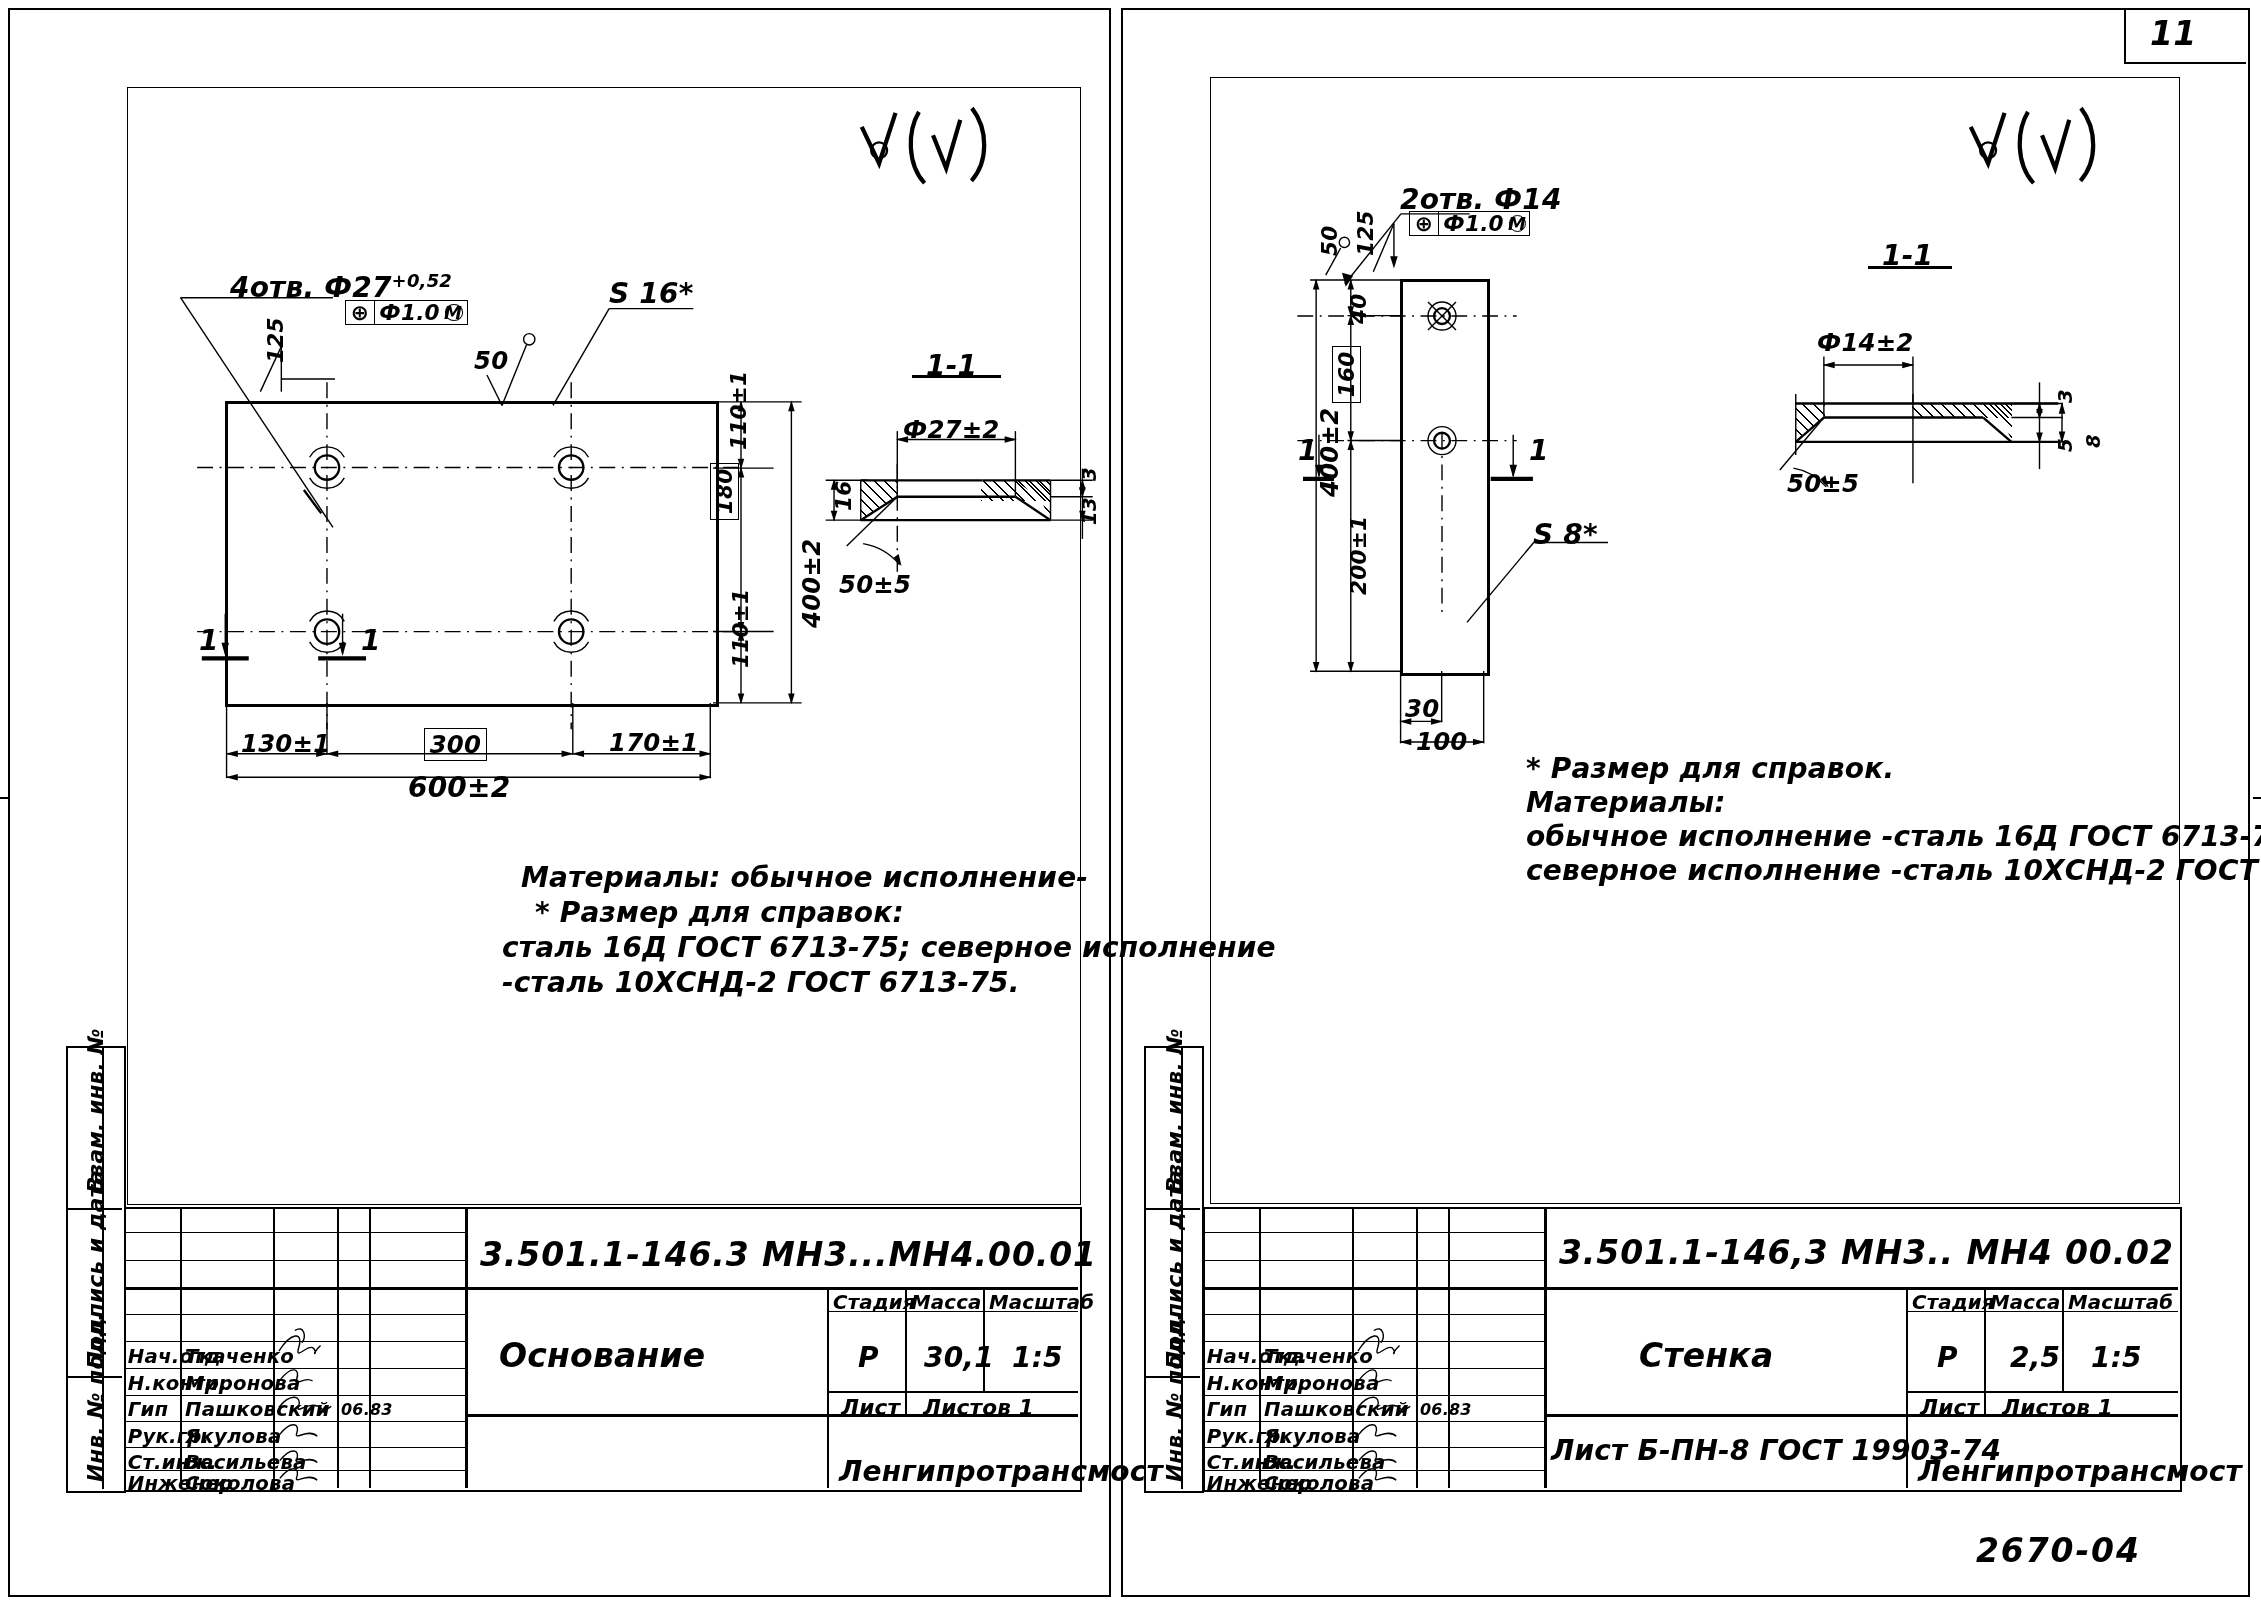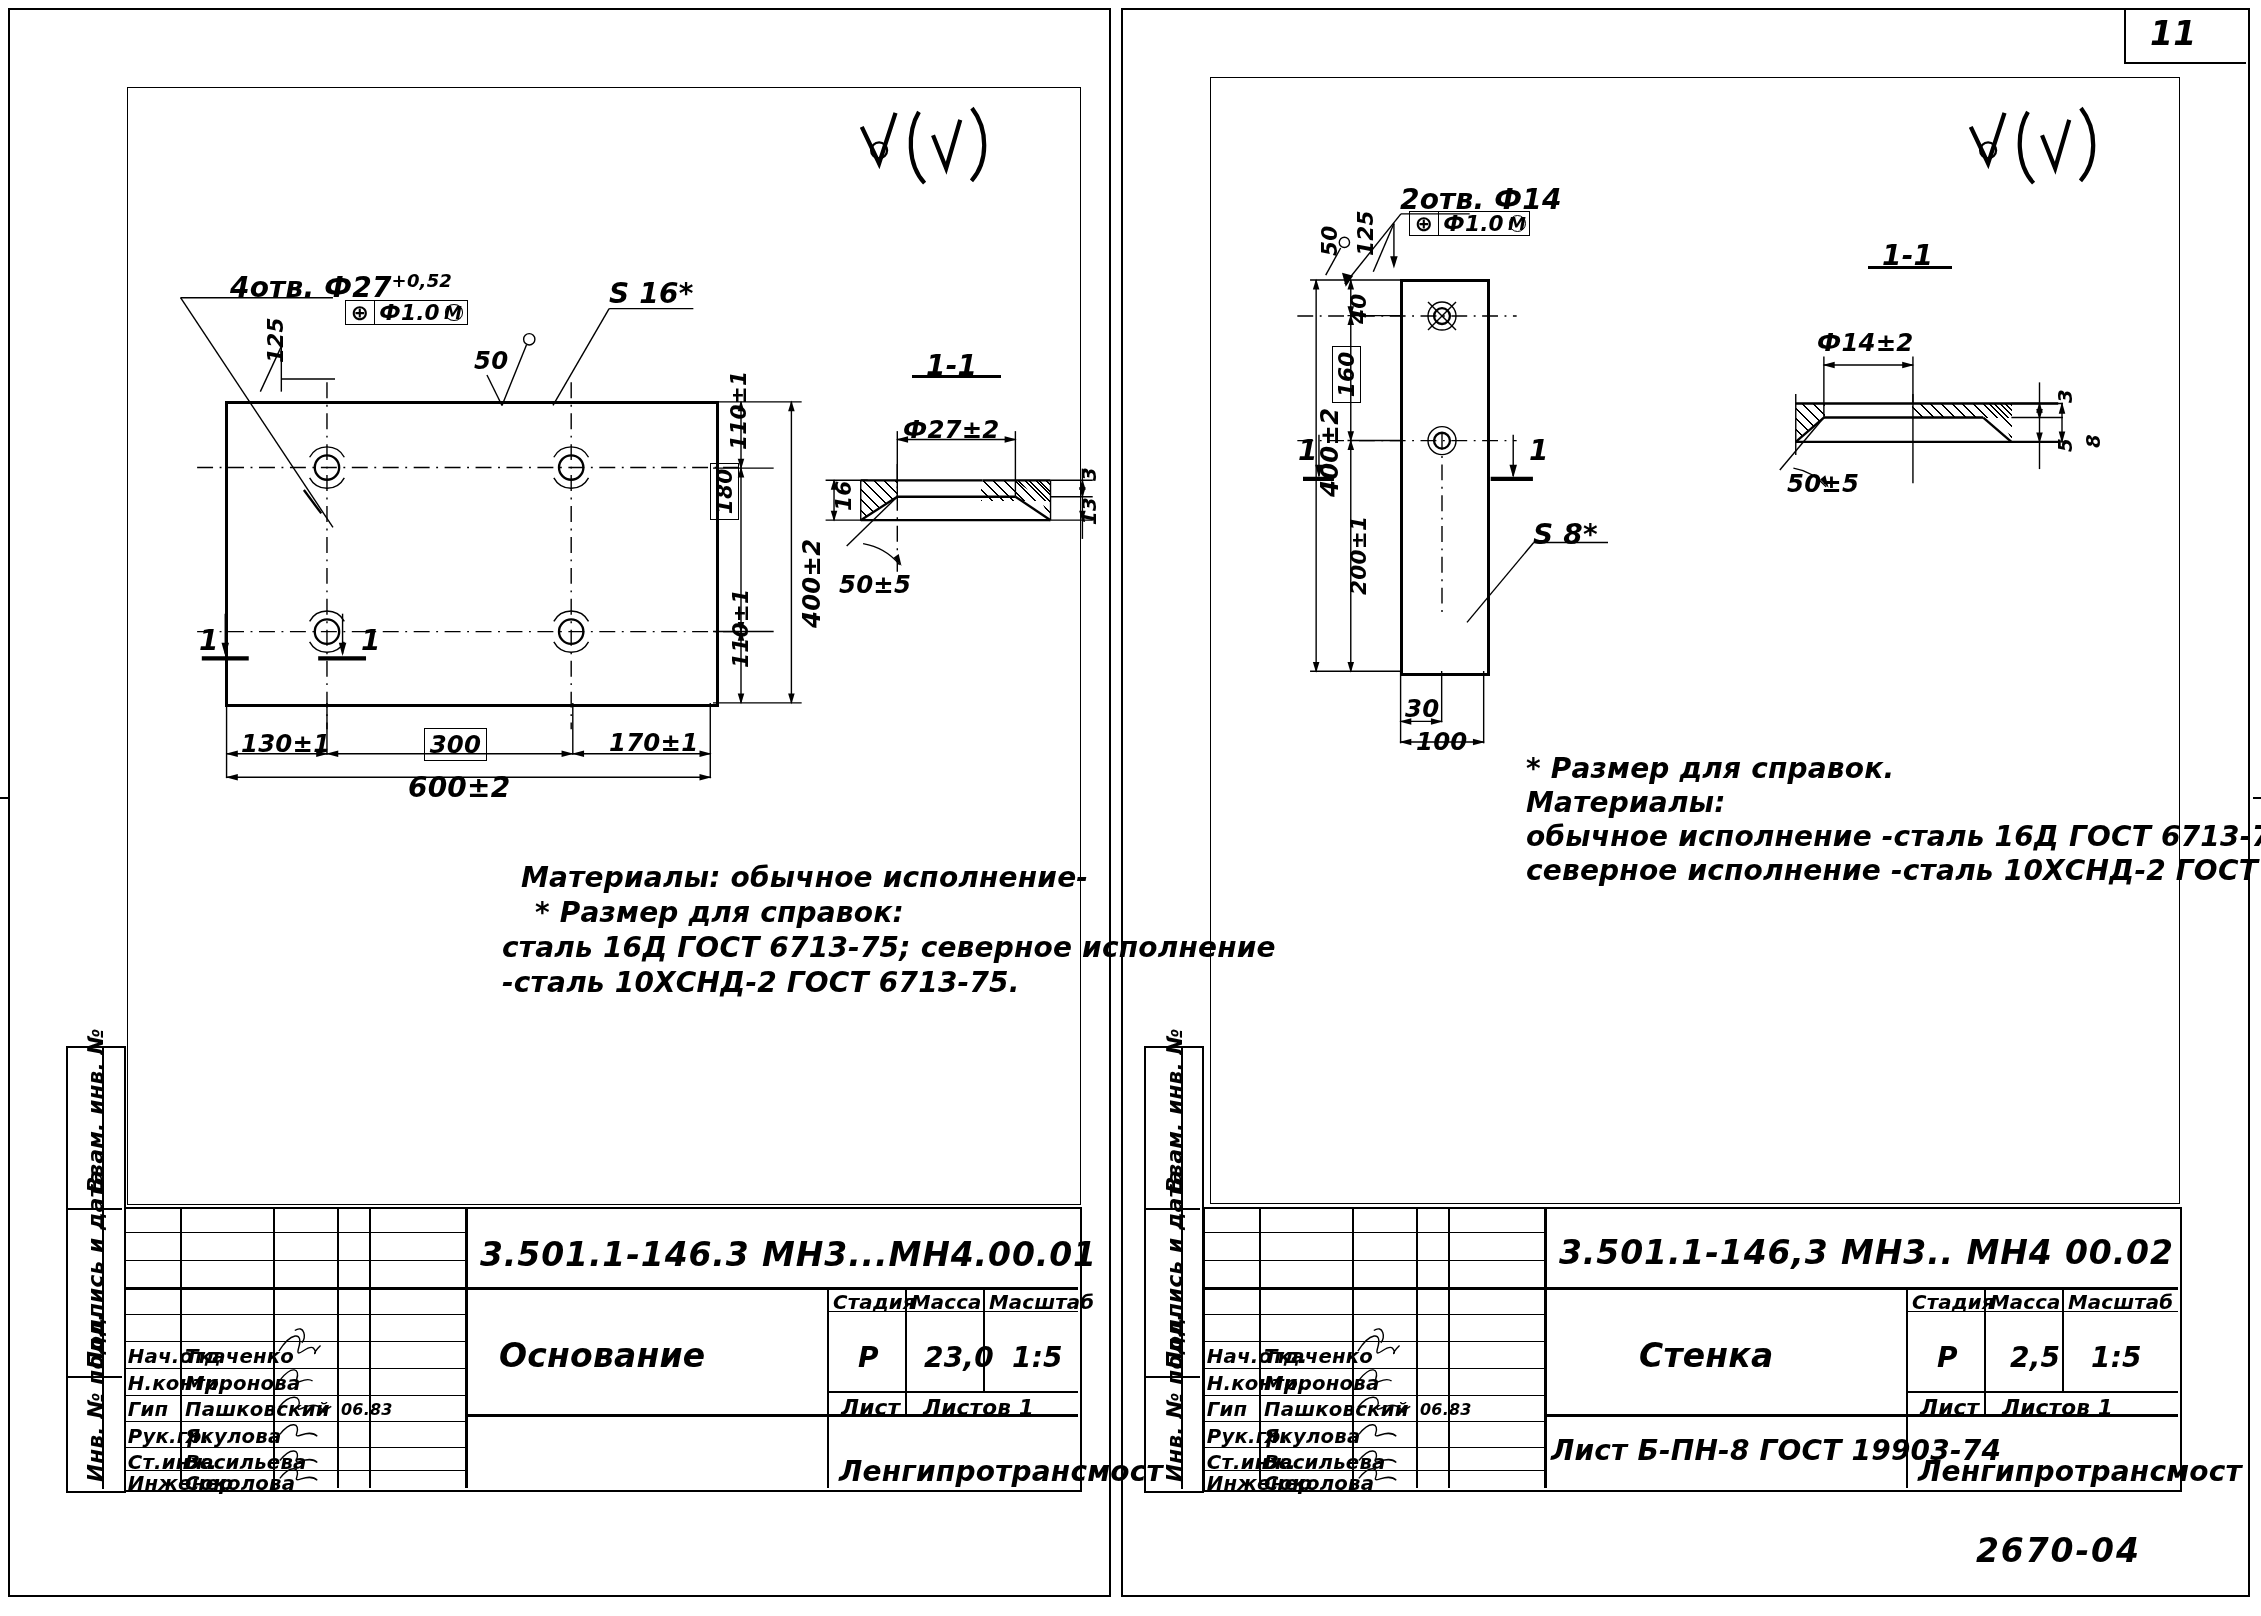--- a/index.html
+++ b/index.html
@@ -285,21 +285,21 @@
     <div class="abs ln vln" style="left:781px;top:80px;height:104px;width:1.9px;"></div>
     <div class="abs ln vln" style="left:859px;top:80px;height:104px;width:1.9px;"></div>
     <div class="abs ln hln" style="left:703px;top:104px;width:251px;height:1.4px;"></div>
     <div class="abs ln hln" style="left:703px;top:184px;width:251px;height:2.3px;"></div>
     <div class="abs ln vln" style="left:781px;top:184px;height:23.4px;width:1.9px;"></div>
 
     <div class="abs hand h18" style="left:709px;top:84px;">Стадия</div>
     <div class="abs hand h18" style="left:787px;top:84px;">Масса</div>
     <div class="abs hand h18" style="left:865px;top:84px;">Масштаб</div>
     <div class="abs hand h26" style="left:734px;top:134px;">Р</div>
-    <div class="abs hand h26" style="left:800px;top:134px;">23,0</div>
+    <div class="abs hand h26" style="left:800px;top:134px;">30,1</div>
     <div class="abs hand h26" style="left:888px;top:134px;">1:5</div>
     <div class="abs hand h20" style="left:717px;top:188px;">Лист</div>
     <div class="abs hand h20" style="left:799px;top:188px;">Листов 1</div>
 
     <div class="abs ln vln" style="left:703px;top:207px;height:74px;width:2.3px;"></div>
     <div class="abs hand h26" style="left:715px;top:248px;">Ленгипротрансмост</div>
 
     <div class="abs hand h18" style="left:3.8px;top:138px;">Нач.отд</div>
     <div class="abs hand h18" style="left:61px;top:138px;">Ткаченко</div>
     <div class="abs hand h18" style="left:3.8px;top:165px;">Н.контр.</div>

